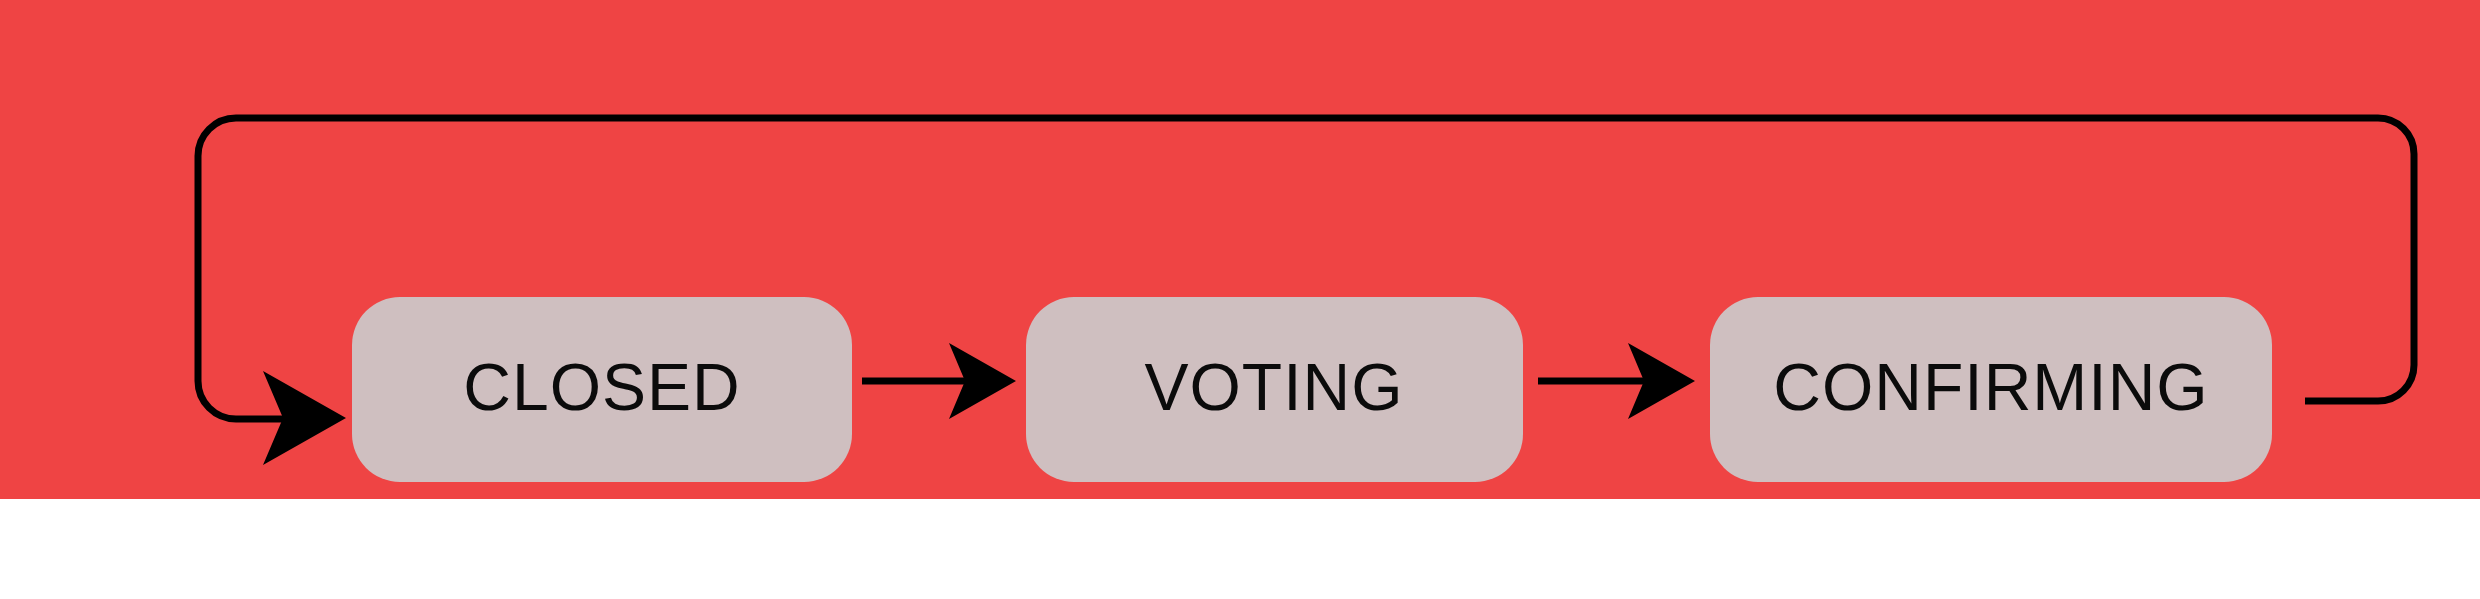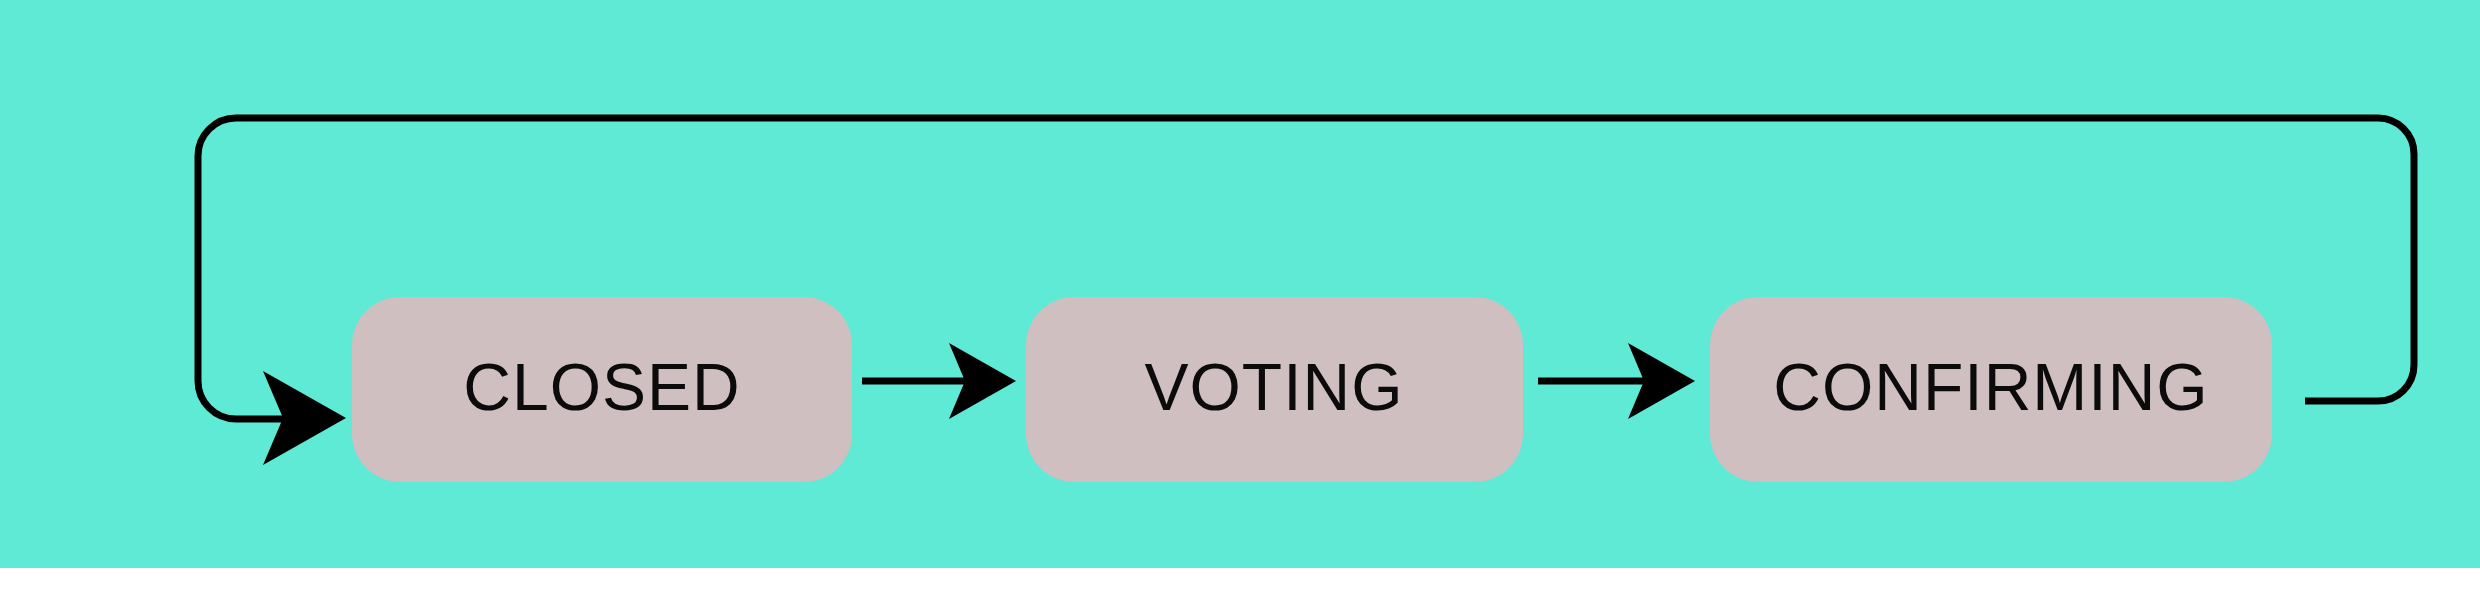--- a/index.html
+++ b/index.html
@@ -7,22 +7,22 @@
     margin: 0;
     padding: 0;
     background: #ffffff;
   }
   body {
     font-family: "Liberation Sans", sans-serif;
   }
   #canvas {
     position: relative;
     width: 2480px;
-    height: 568px;
-    background: #5eead4;
+    height: 499px;
+    background: #ef4444;
     overflow: hidden;
   }
   #diagram-svg {
     position: absolute;
     left: 0;
     top: 0;
     width: 2480px;
     height: 599px;
     display: block;
   }

